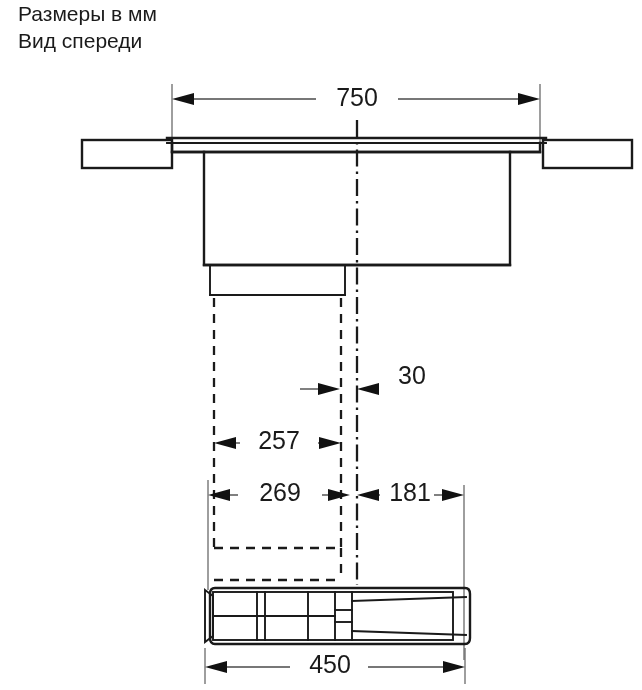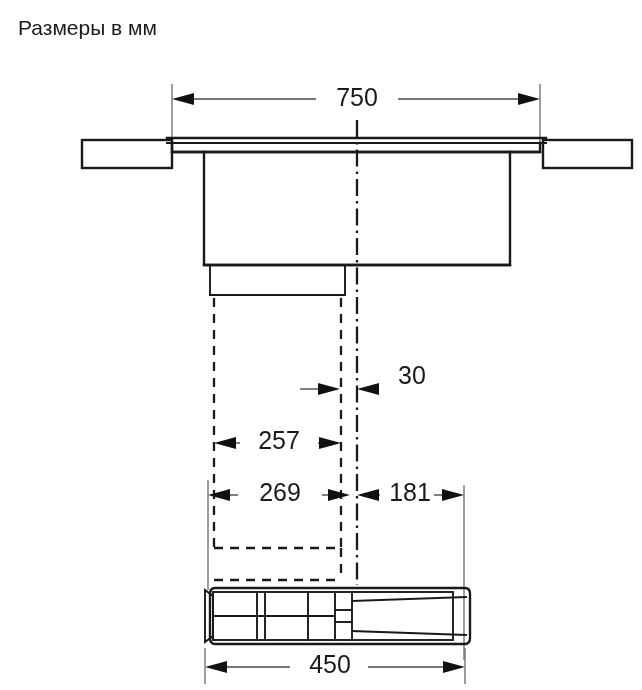--- a/index.html
+++ b/index.html
@@ -24,21 +24,21 @@
     position: absolute;
     left: 0;
     top: 0;
     width: 642px;
     height: 690px;
     display: block;
   }
   .caption-block {
     position: absolute;
     left: 18px;
-    top: 14px;
+    top: 0;
     line-height: 1.30;
     font-size: 21px;
     color: #1a1a1a;
     white-space: nowrap;
     user-select: none;
   }
   .caption-line { display: block; }
   text {
     font-family: "Liberation Sans", sans-serif;
     fill: #1a1a1a;
@@ -57,20 +57,21 @@
   .ext-line    { stroke: #6a6a6a; stroke-width: 1.3; fill: none; }
   .arrow-fill  { fill: #111111; stroke: none; }
 </style>
 </head>
 <body>
 
 <div id="drawing-root">
 
   <div class="caption-block">
     <span class="caption-line">Размеры в мм</span>
+    <span class="caption-line">Вид спереди</span>
   </div>
 
   <svg id="tech-svg" viewBox="0 0 642 690">
 
     <defs>
       <pattern id="hatch45" width="16" height="16" patternUnits="userSpaceOnUse" patternTransform="rotate(-45)">
         <line x1="0" y1="0" x2="0" y2="16" class="hatch-line"></line>
       </pattern>
     </defs>
 

